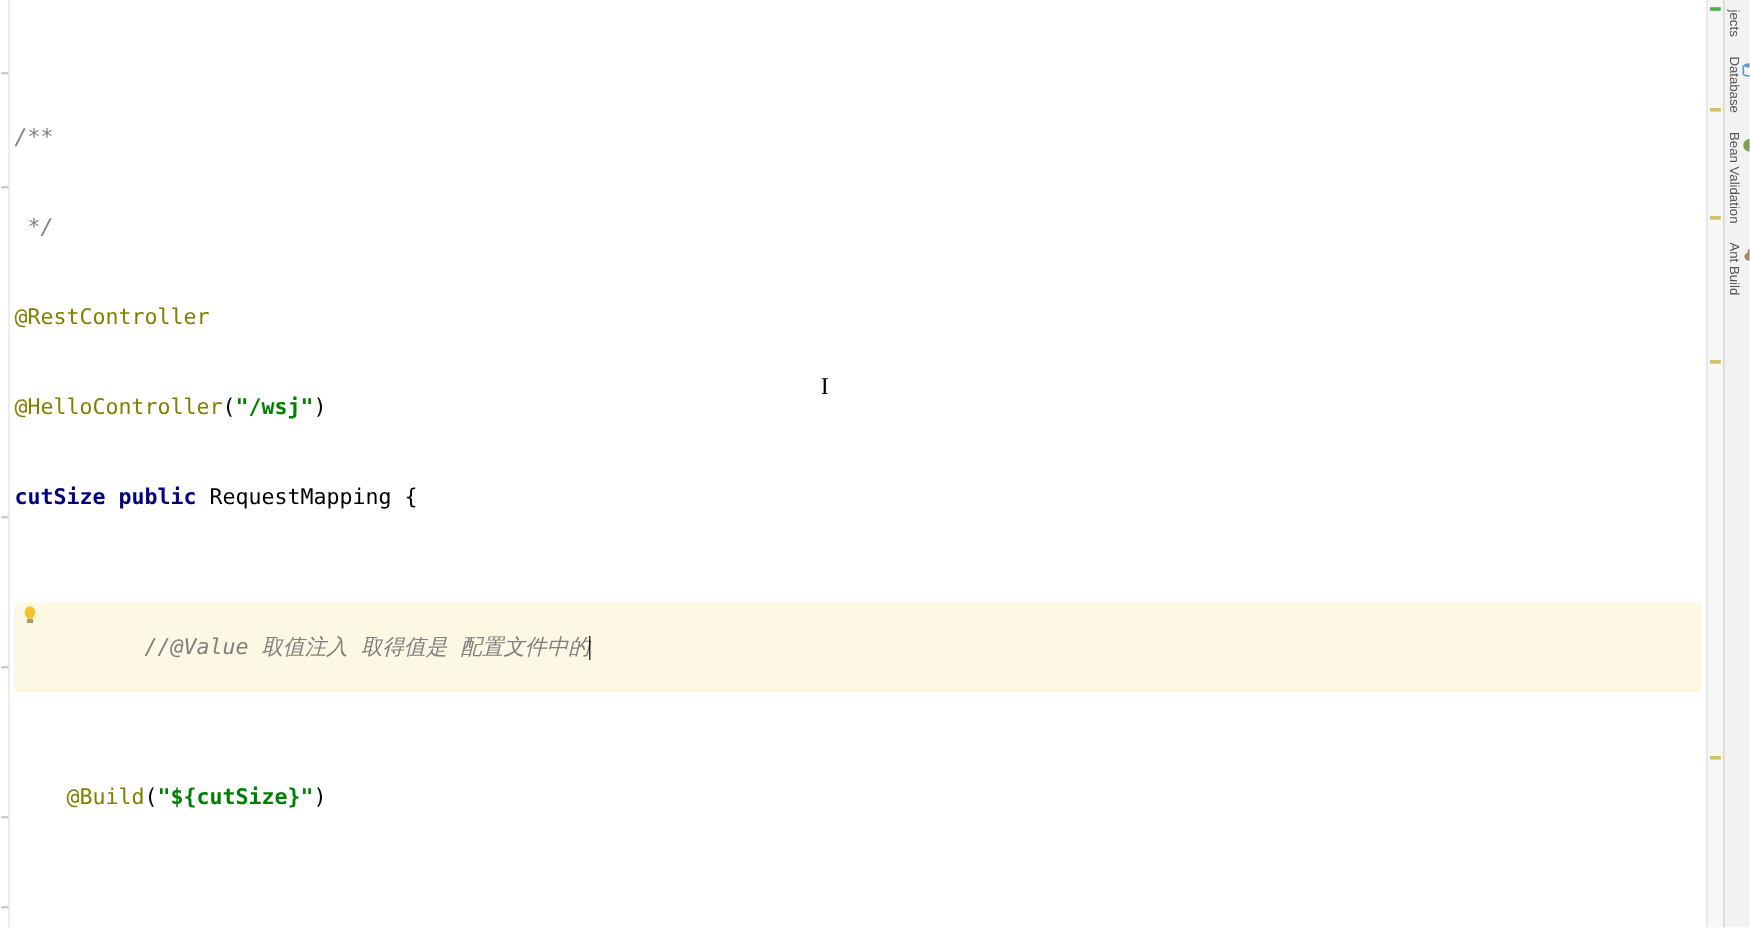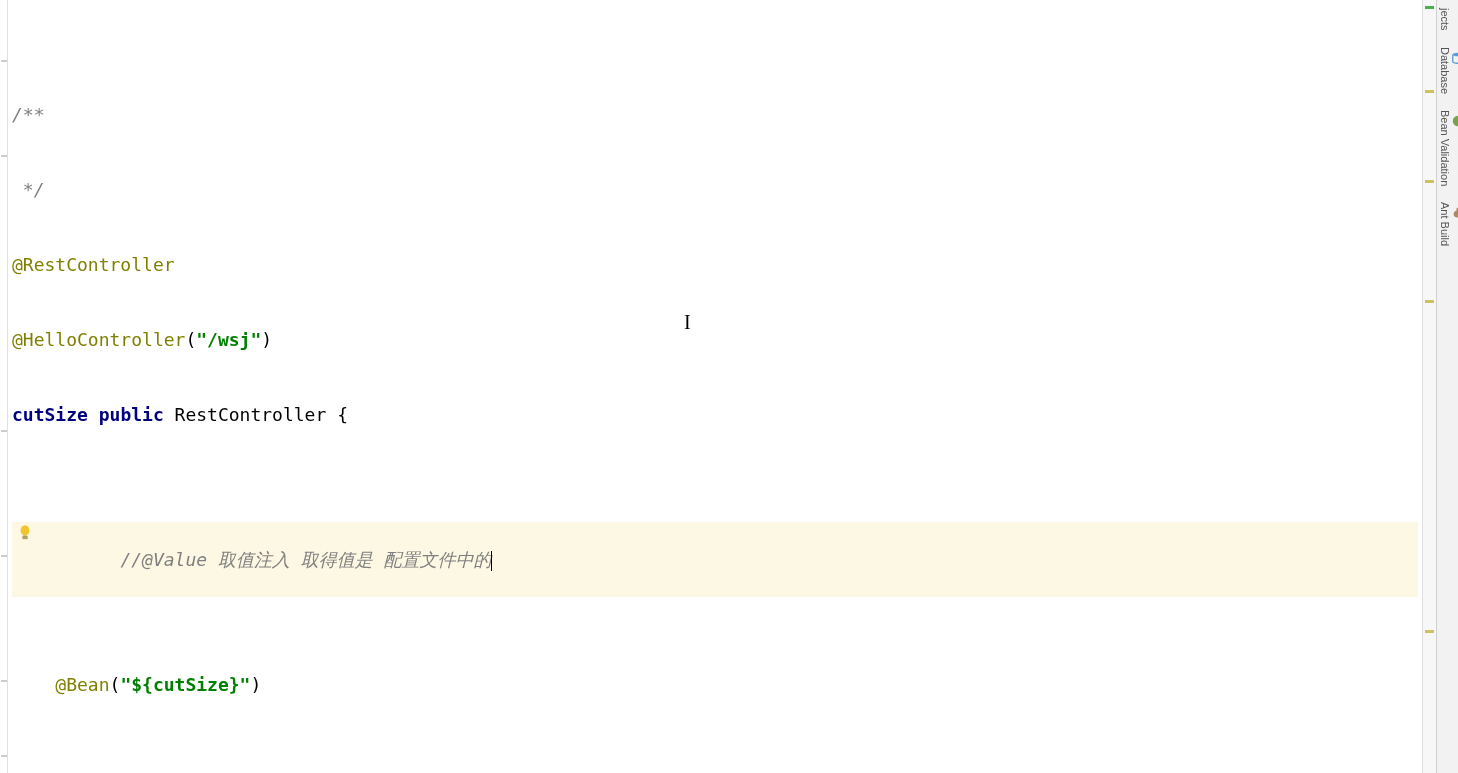--- a/index.html
+++ b/index.html
@@ -36,21 +36,20 @@
   white-space: pre;
   position: relative;
   overflow: hidden;
 }
 .line { display: block; min-height: 25px; }
 .highlight-line {
   background: #fcf8e3;
   display: block;
   width: 100%;
   position: relative;
-  margin-top: 20px;
 }
 .bulb-icon {
   position: absolute;
   left: 6px;
   top: 2px;
   width: 14px;
   height: 18px;
 }
 .caret {
   display: inline-block;
@@ -128,30 +127,30 @@
     <div class="gutter-mark" style="top:755px"></div>
   </div>
 
   <div class="code-area">
     <span class="text-cursor">I</span>
 
     <span class="line"><span class="c-comment">/**</span></span>
     <span class="line"><span class="c-comment"> */</span></span>
     <span class="line"><span class="c-anno">@RestController</span></span>
     <span class="line"><span class="c-anno">@HelloController</span><span class="c-paren">(</span><span class="c-string">"/wsj"</span><span class="c-paren">)</span></span>
-    <span class="line"><span class="c-keyword">cutSize </span><span class="c-keyword">public </span><span class="c-class">RestController </span><span class="c-plain">{</span></span>
+    <span class="line"><span class="c-keyword">cutSize </span><span class="c-keyword">public </span><span class="c-class">RequestMapping </span><span class="c-plain">{</span></span>
 
     <span class="line highlight-line">
       <svg class="bulb-icon" viewBox="0 0 16 20">
           <ellipse cx="8" cy="7" rx="5" ry="6" fill="#f4c430"></ellipse>
           <rect x="5" y="13" width="6" height="4" fill="#b0a060"></rect>
         </svg><span>    </span><span class="c-comment">//@Value 取值注入 取得值是 配置文件中的</span><span class="caret"></span>
     </span>
 
-    <span class="line"><span>    </span><span class="c-anno">@Bean</span><span class="c-paren">(</span><span class="c-string">"${cutSize}"</span><span class="c-paren">)</span></span>
+    <span class="line"><span>    </span><span class="c-anno">@Build</span><span class="c-paren">(</span><span class="c-string">"${cutSize}"</span><span class="c-paren">)</span></span>
     
     
     
     
     
     
     
     
     
     

